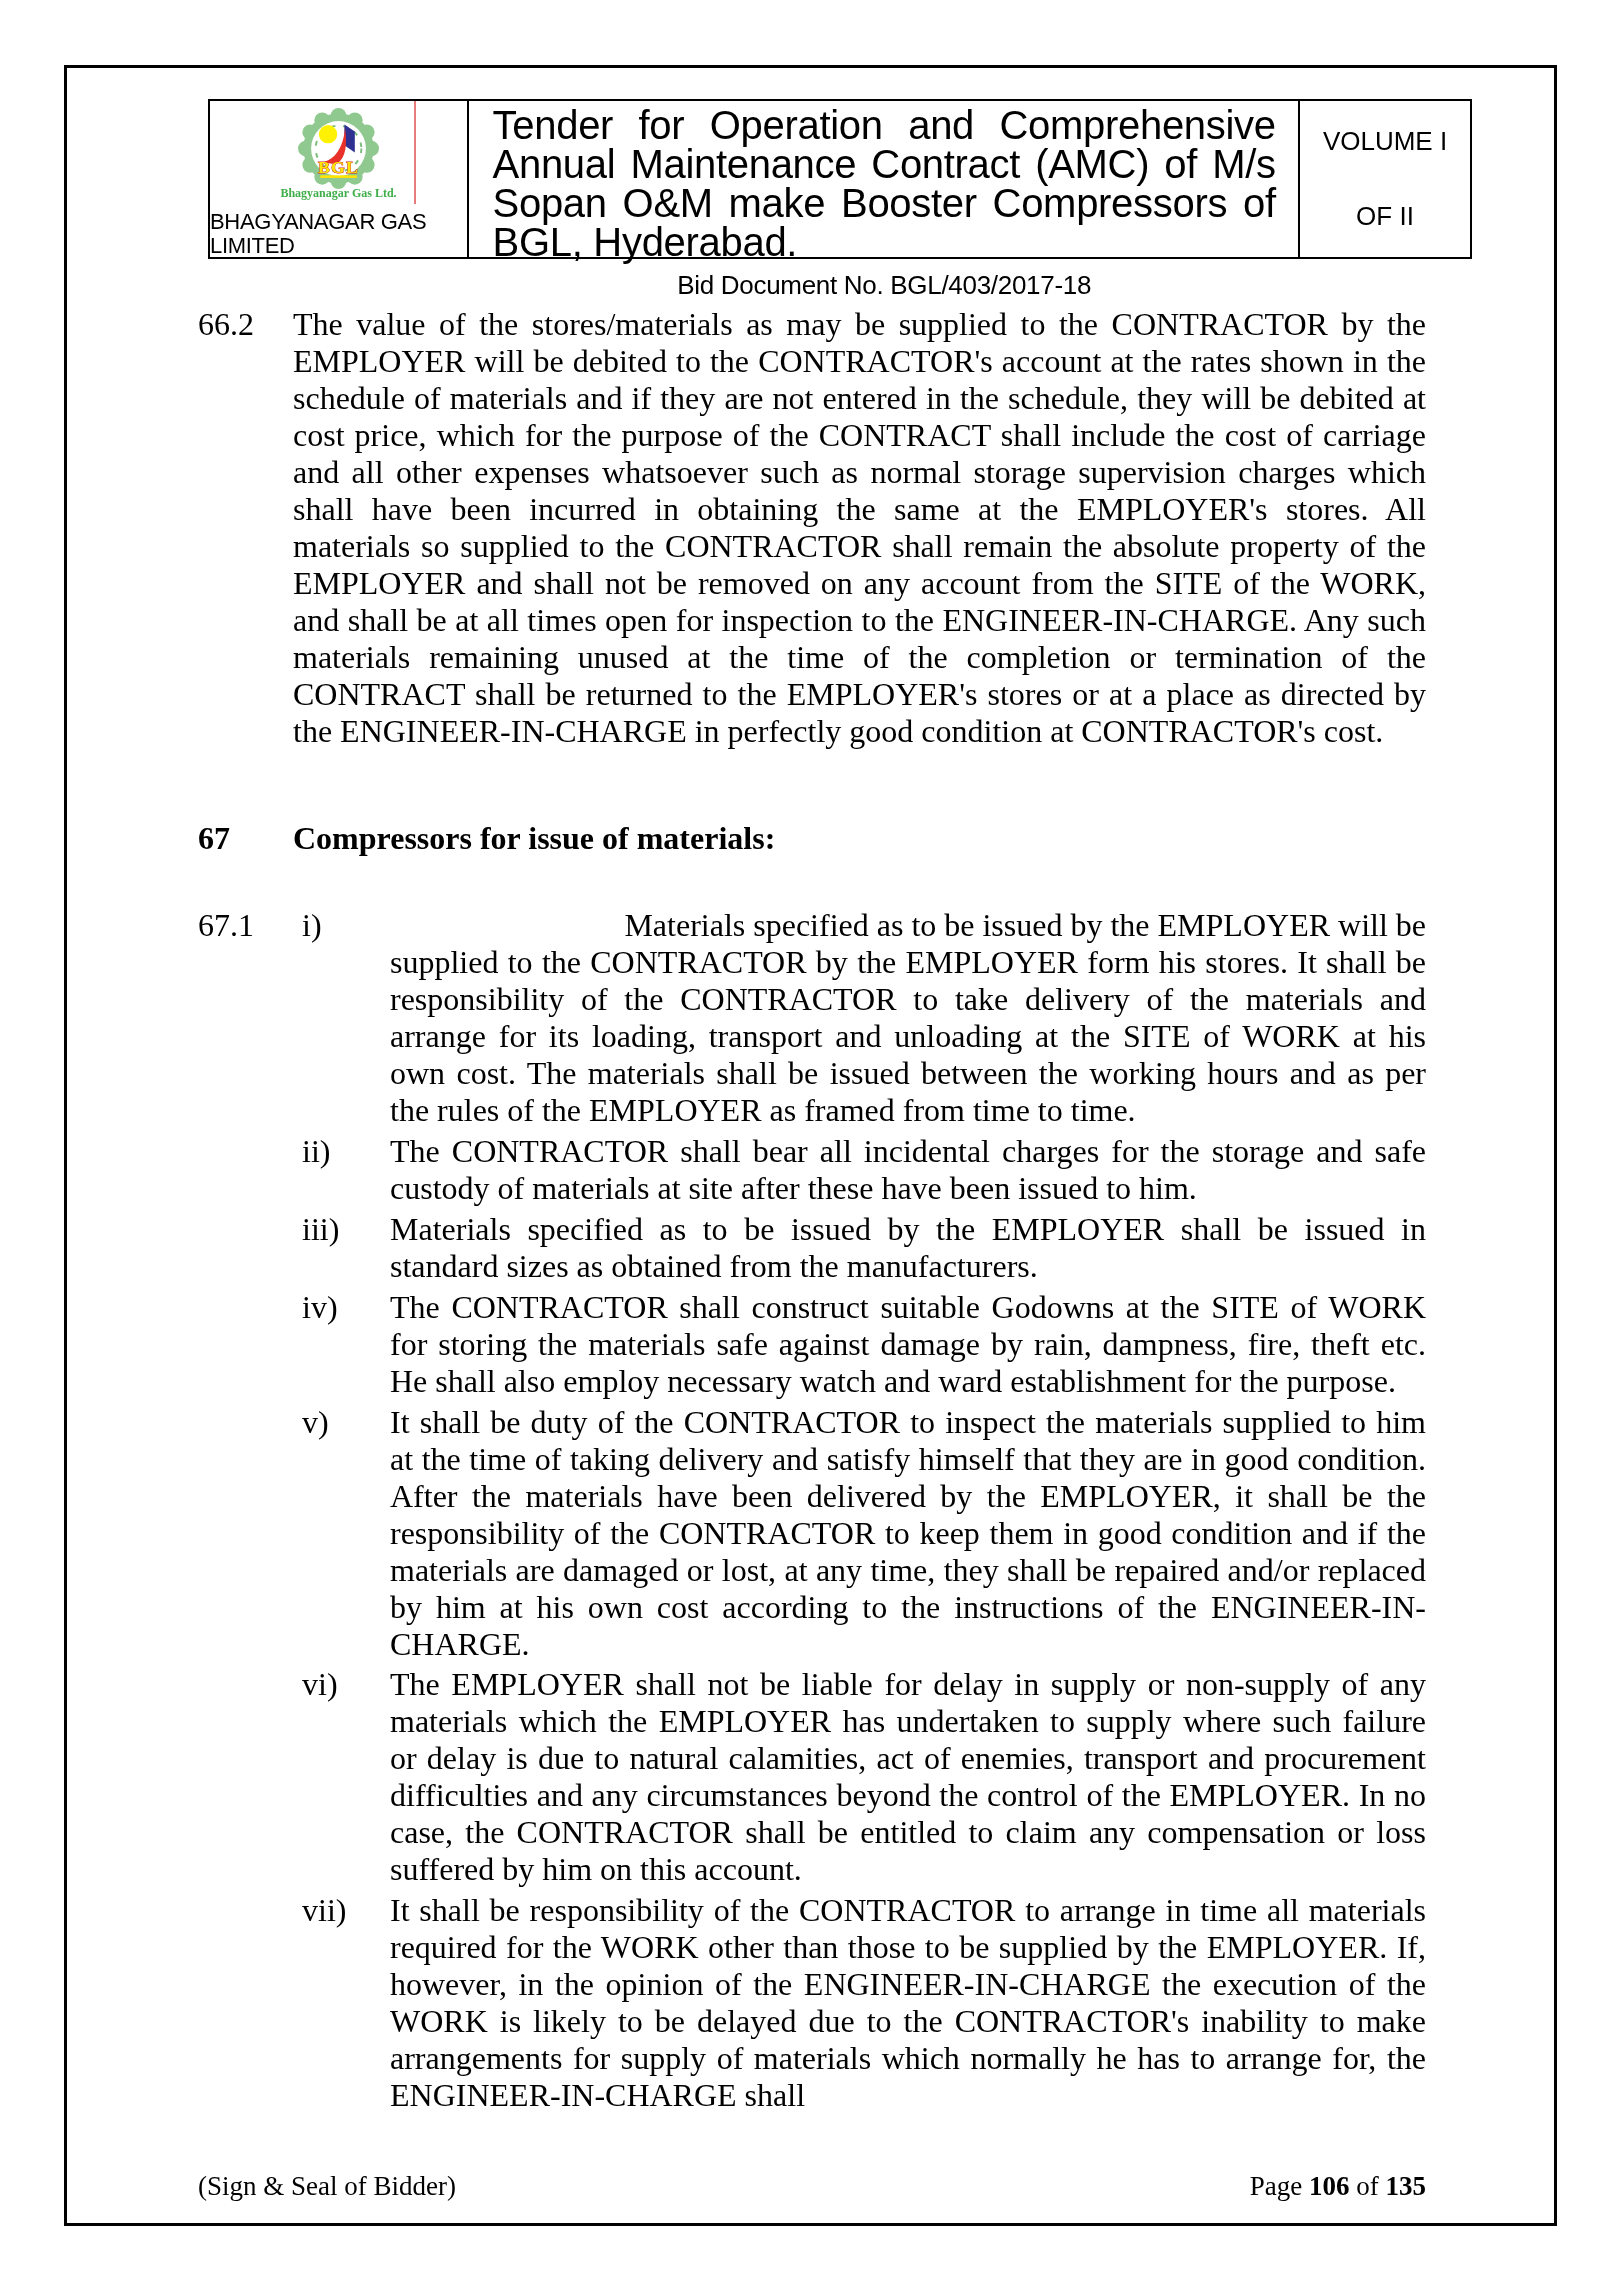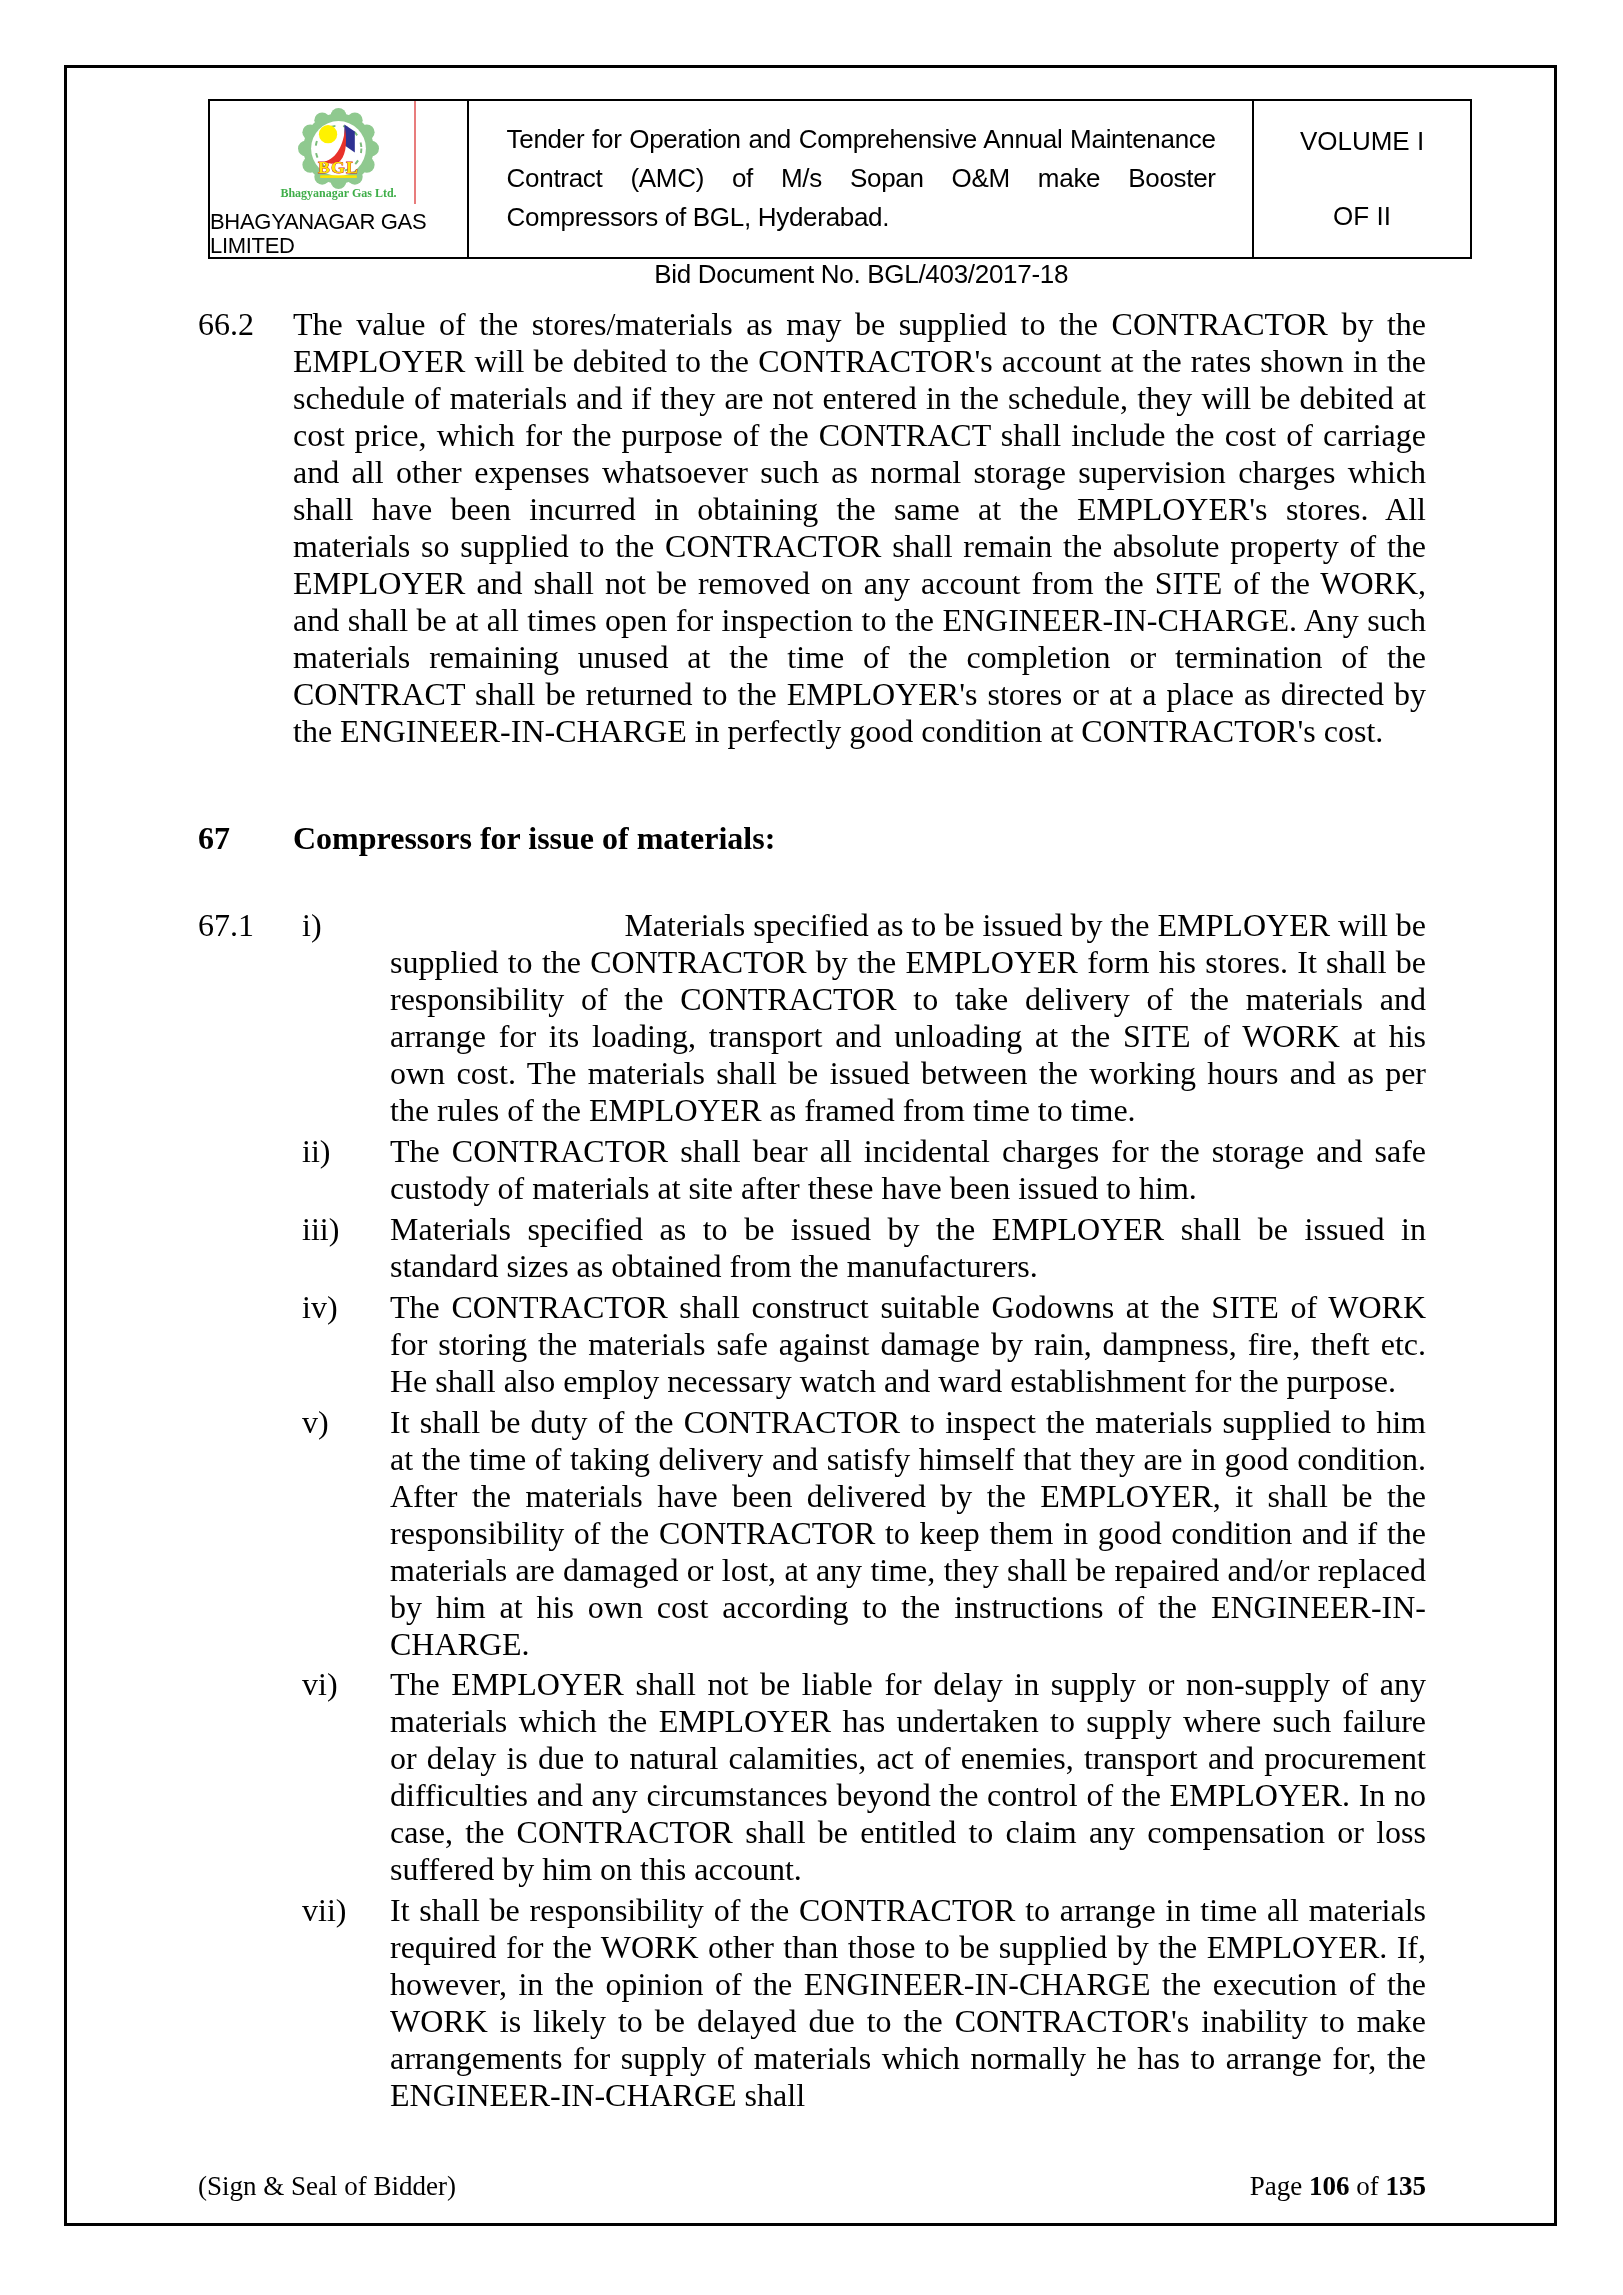--- a/index.html
+++ b/index.html
@@ -12,23 +12,23 @@
     border:3.9px solid #000;
   }
   
   .hdr {
     position:absolute; left:208px; top:99px; width:1264px; height:160px;
     border:2.6px solid #000; box-sizing:border-box; display:flex;
     font-family:"Liberation Sans", sans-serif; background:#fff;
   }
   .cell-logo { width:259px; border-right:2.6px solid #000; position:relative; box-sizing:border-box; }
   .cell-title { flex:1; border-right:2.6px solid #000; box-sizing:border-box; padding:1.3px 18.3px 0 19.6px; }
-  .cell-volume { width:216px; box-sizing:border-box; display:flex; flex-direction:column;
+  .cell-volume { width:170px; box-sizing:border-box; display:flex; flex-direction:column;
                  justify-content:center; align-items:center; font-size:26px; line-height:35px;gap:40px; }
-  .title-just   { margin:18px; text-align:justify; font-size:26px; line-height:39px; letter-spacing:-0.3px; }
+  .title-just   { margin:4px; text-align:justify; font-size:40px; line-height:39px; letter-spacing:-0.3px; }
   .title-center { margin:0; text-align:center;  font-size:26px; line-height:39px; letter-spacing:-0.3px; }
   .badge-svg { position:absolute; left:73px; top:6.5px; }
   .logo-caption {
     position:absolute; left:0; right:0; top:85px; text-align:center;
     font-family:"Liberation Serif", serif; font-weight:bold; font-size:12px; color:#3fae49;
   }
   .company-name {
     position:absolute; left:0; right:16px; top:109px; text-align:left;
     font-size:22px; line-height:24px; letter-spacing:-0.3px; color:#000;
   }

